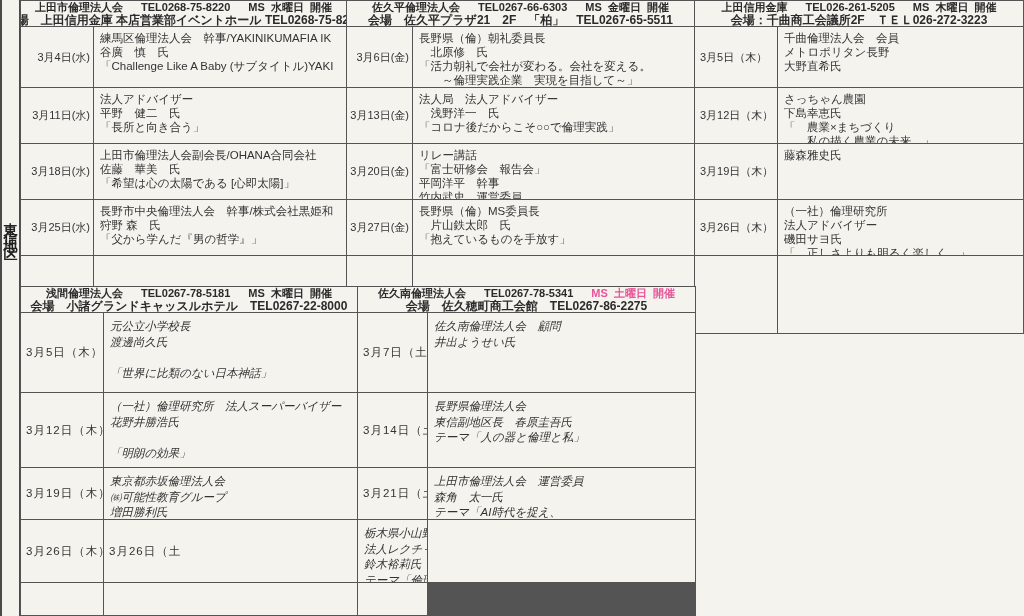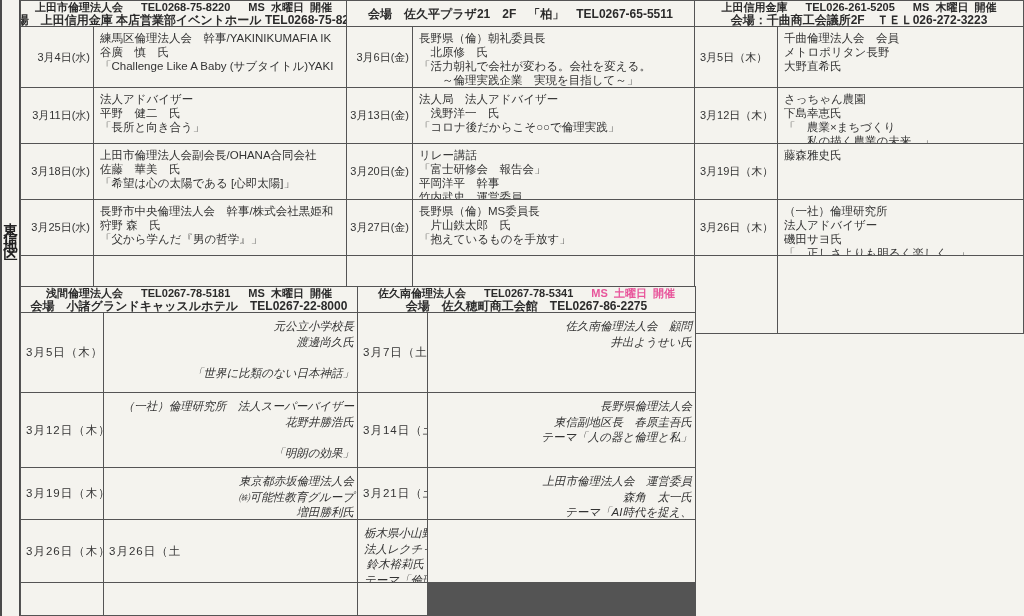--- a/index.html
+++ b/index.html
@@ -37,21 +37,20 @@
   }
   #sec1 {
     left: 20px; top: 0; width: 1004px; height: 334px;
     grid-template-columns: 72px 252px 65px 281px 82px 1fr;
     grid-template-rows: 25px 60px 55px 55px 55px 1fr;
   }
   #sec2 {
     left: 20px; top: 286px; width: 676px; height: 330px;
     grid-template-columns: 82px 253px 69px 1fr;
     grid-template-rows: 25px 79px 74px 51px 62px 1fr;
-    text-align: right;
   }
   .cell { background: #f4f3ee; overflow: hidden; }
 
   .header {
     grid-column: span 2;
     display: flex; flex-direction: column;
     justify-content: center; align-items: center;
     font-size: 11px; font-weight: bold; color: #2b2b2b;
     line-height: 12px;
   }
@@ -89,20 +88,25 @@
 
     <div class="cell header">
       <div class="hline1">
         <span>上田市倫理法人会</span>
         <span>TEL0268-75-8220</span>
         <span class="sched">MS  水曜日  開催</span>
       </div>
       <div class="hline2">会場　上田信用金庫 本店営業部イベントホール TEL0268-75-8220</div>
     </div>
     <div class="cell header">
+      <div class="hline1">
+        <span>佐久平倫理法人会</span>
+        <span>TEL0267-66-6303</span>
+        <span class="sched">MS  金曜日  開催</span>
+      </div>
       <div class="hline2">会場　佐久平プラザ21　2F　「柏」　TEL0267-65-5511</div>
     </div>
     <div class="cell header">
       <div class="hline1">
         <span>上田信用金庫</span>
         <span>TEL026-261-5205</span>
         <span class="sched">MS  木曜日  開催</span>
       </div>
       <div class="hline2">会場：千曲商工会議所2F　ＴＥＬ026-272-3223</div>
     </div>

